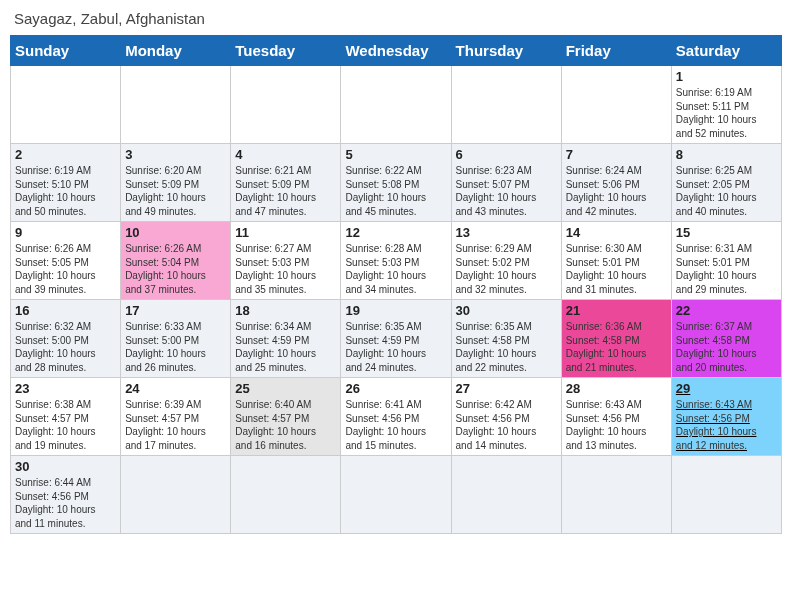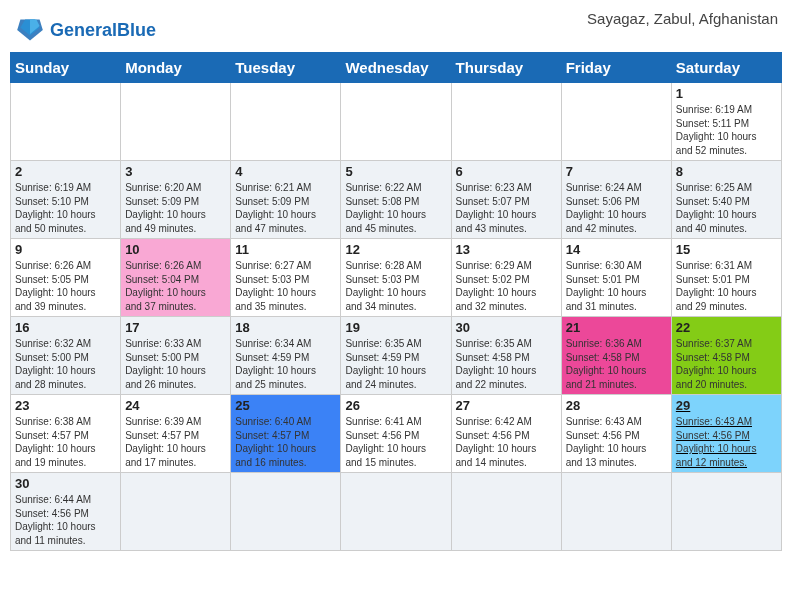--- a/index.html
+++ b/index.html
@@ -86,30 +86,20 @@
     .day-info {
       font-size: 10px;
       color: #333;
       line-height: 1.35;
     }
   </style>
 </head>
 <body>
 
 <div class="header">
-  <div class="logo">
-    <svg class="logo-icon" viewBox="0 0 40 34" xmlns="http://www.w3.org/2000/svg">
-      <polygon points="8,4 32,4 36,17 20,30 4,17" fill="#1a6ab5" opacity="0.85"></polygon>
-      <polygon points="14,4 26,4 32,14 20,24 8,14" fill="#2a8fd4"></polygon>
-      <polygon points="20,4 28,4 32,12 20,22" fill="#4ab0e8"></polygon>
-    </svg>
-    <div>
-      <span class="logo-text"><span>General</span><span style="color:#1a6ab5;font-weight:bold;">Blue</span></span>
-    </div>
-  </div>
   <div class="title-block">
     <div class="subtitle">Sayagaz, Zabul, Afghanistan</div>
   </div>
 </div>
 
 <table class="calendar">
   <thead>
     <tr>
     <th>Sunday</th>
         <th>Monday</th>
@@ -175,21 +165,21 @@
         <td style="background: rgb(238, 242, 246);">
           <span class="day-num">7</span>
           <div class="day-info" style="white-space: pre-line;">Sunrise: 6:24 AM
 Sunset: 5:06 PM
 Daylight: 10 hours
 and 42 minutes.</div>
         </td>
         <td style="background: rgb(238, 242, 246);">
           <span class="day-num">8</span>
           <div class="day-info" style="white-space: pre-line;">Sunrise: 6:25 AM
-Sunset: 5:40 PM
+Sunset: 2:05 PM
 Daylight: 10 hours
 and 40 minutes.</div>
         </td>
       </tr>
       <tr>
         <td style="background: rgb(255, 255, 255);">
           <span class="day-num">9</span>
           <div class="day-info" style="white-space: pre-line;">Sunrise: 6:26 AM
 Sunset: 5:05 PM
 Daylight: 10 hours
@@ -274,21 +264,21 @@
 Daylight: 10 hours
 and 22 minutes.</div>
         </td>
         <td style="background: #ec4899;">
           <span class="day-num">21</span>
           <div class="day-info" style="white-space: pre-line;">Sunrise: 6:36 AM
 Sunset: 4:58 PM
 Daylight: 10 hours
 and 21 minutes.</div>
         </td>
-        <td style="background: #84cc16;">
+        <td style="background: #d946ef;">
           <span class="day-num">22</span>
           <div class="day-info" style="white-space: pre-line;">Sunrise: 6:37 AM
 Sunset: 4:58 PM
 Daylight: 10 hours
 and 20 minutes.</div>
         </td>
       </tr>
       <tr>
         <td style="background: rgb(255, 255, 255); margin-top: 12px;">
           <span class="day-num">23</span>
@@ -297,21 +287,21 @@
 Daylight: 10 hours
 and 19 minutes.</div>
         </td>
         <td style="background: rgb(255, 255, 255);">
           <span class="day-num">24</span>
           <div class="day-info" style="white-space: pre-line;">Sunrise: 6:39 AM
 Sunset: 4:57 PM
 Daylight: 10 hours
 and 17 minutes.</div>
         </td>
-        <td style="background: #3b82f6;">
+        <td style="background: #e5e5e5;">
           <span class="day-num">25</span>
           <div class="day-info" style="white-space: pre-line;">Sunrise: 6:40 AM
 Sunset: 4:57 PM
 Daylight: 10 hours
 and 16 minutes.</div>
         </td>
         <td style="background: rgb(255, 255, 255);">
           <span class="day-num">26</span>
           <div class="day-info" style="white-space: pre-line;">Sunrise: 6:41 AM
 Sunset: 4:56 PM

